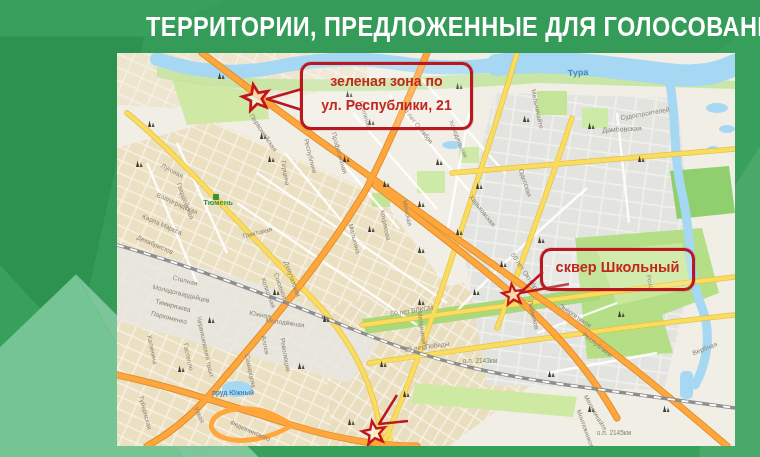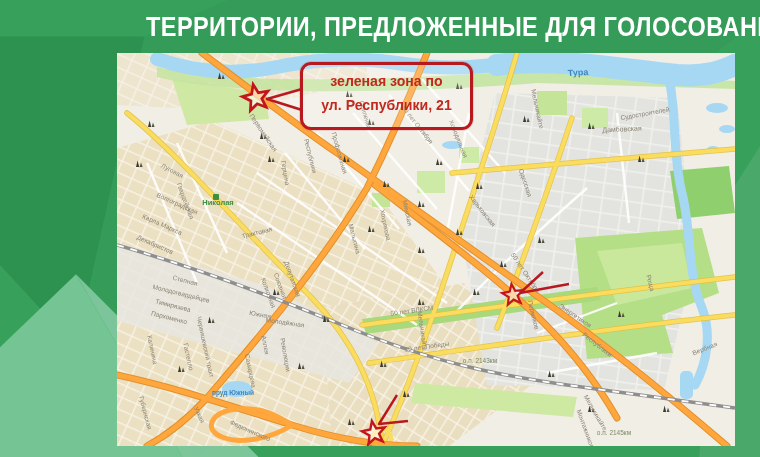--- a/index.html
+++ b/index.html
@@ -320,21 +320,21 @@
         <span class="sl" style="left: 290px; top: 160px; transform: translate(-50%, -50%) rotate(78deg);">Минская</span>
         <span class="sl" style="left: 268px; top: 172px; transform: translate(-50%, -50%) rotate(78deg);">Хохрякова</span>
         <span class="sl" style="left: 237px; top: 186px; transform: translate(-50%, -50%) rotate(76deg);">Малыгина</span>
         <span class="sl" style="left: 168px; top: 120px; transform: translate(-50%, -50%) rotate(80deg);">Герцена</span>
         <span class="sl" style="left: 55px; top: 118px; transform: translate(-50%, -50%) rotate(28deg);">Луговая</span>
         <span class="sl" style="left: 68px; top: 148px; transform: translate(-50%, -50%) rotate(70deg);">Гвардейская</span>
         <span class="sl" style="left: 60px; top: 151px; transform: translate(-50%, -50%) rotate(24deg);">Волгоградская</span>
         <span class="sl" style="left: 45px; top: 172px; transform: translate(-50%, -50%) rotate(24deg);">Карла Маркса</span>
         <span class="sl" style="left: 38px; top: 192px; transform: translate(-50%, -50%) rotate(24deg);">Декабристов</span>
         <span class="sl" style="left: 140px; top: 180px; transform: translate(-50%, -50%) rotate(-14deg);">Трактовая</span>
-        <span class="sl green" style="left: 101px; top: 150px; font-size: 7.5px; transform: translate(-50%, -50%) rotate(0deg);">Николая</span>
+        <span class="sl green" style="left: 101px; top: 150px; font-size: 7.5px; transform: translate(-50%, -50%) rotate(0deg);">Тюмень</span>
         <span class="sl" style="left: 88px; top: 294px; transform: translate(-50%, -50%) rotate(78deg);">Червишевский тракт</span>
         <span class="sl" style="left: 68px; top: 228px; transform: translate(-50%, -50%) rotate(14deg);">Степная</span>
         <span class="sl" style="left: 64px; top: 241px; transform: translate(-50%, -50%) rotate(14deg);">Молодогвардейцев</span>
         <span class="sl" style="left: 56px; top: 253px; transform: translate(-50%, -50%) rotate(14deg);">Тимирязева</span>
         <span class="sl" style="left: 52px; top: 265px; transform: translate(-50%, -50%) rotate(14deg);">Пархоменко</span>
         <span class="sl" style="left: 35px; top: 297px; transform: translate(-50%, -50%) rotate(78deg);">Калинина</span>
         <span class="sl" style="left: 71px; top: 304px; transform: translate(-50%, -50%) rotate(78deg);">Гастелло</span>
         <span class="sl" style="left: 143px; top: 262px; transform: translate(-50%, -50%) rotate(10deg);">Южная</span>
         <span class="sl" style="left: 168px; top: 270px; transform: translate(-50%, -50%) rotate(8deg);">Молодёжная</span>
         <span class="sl" style="left: 133px; top: 318px; transform: translate(-50%, -50%) rotate(78deg);">Самарцева</span>
@@ -368,14 +368,17 @@
         <path transform="translate(139,45) rotate(-12) scale(1.25)" d="M0,-11 L2.76,-3.8 L10.46,-3.4 L4.47,1.45 L6.47,8.9 L0,4.7 L-6.47,8.9 L-4.47,1.45 L-10.46,-3.4 L-2.76,-3.8 Z"></path>
         <path transform="translate(396,242) rotate(-8)" d="M0,-11 L2.76,-3.8 L10.46,-3.4 L4.47,1.45 L6.47,8.9 L0,4.7 L-6.47,8.9 L-4.47,1.45 L-10.46,-3.4 L-2.76,-3.8 Z"></path>
         <path transform="translate(257,380) rotate(-10) scale(1.1)" d="M0,-11 L2.76,-3.8 L10.46,-3.4 L4.47,1.45 L6.47,8.9 L0,4.7 L-6.47,8.9 L-4.47,1.45 L-10.46,-3.4 L-2.76,-3.8 Z"></path>
       </g>
     </svg>
 
     <div class="callout c1">
       <div class="cl">зеленая зона по</div>
       <div class="cl">ул. Республики, 21</div>
     </div>
+    <div class="callout c2">
+      <div class="cl">сквер Школьный</div>
+    </div>
   </div>
 </div>
 
 </body></html>

